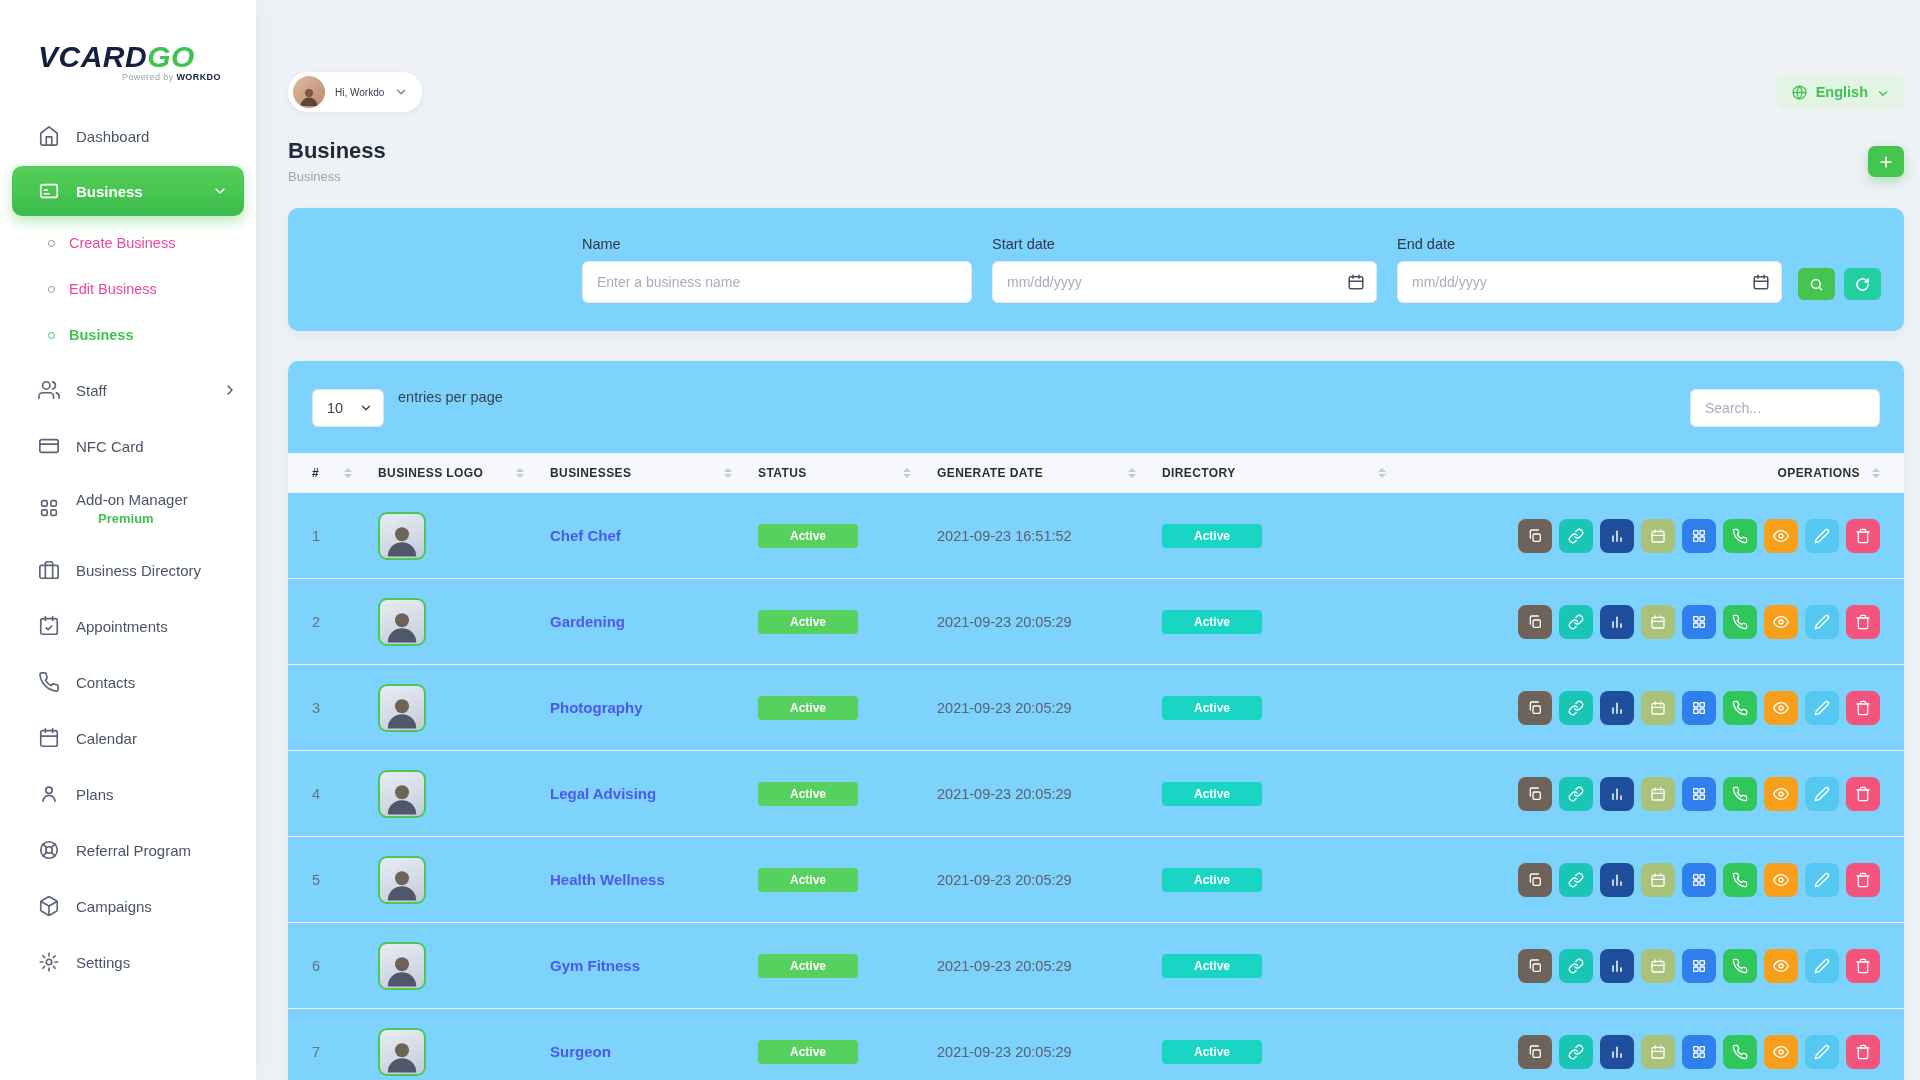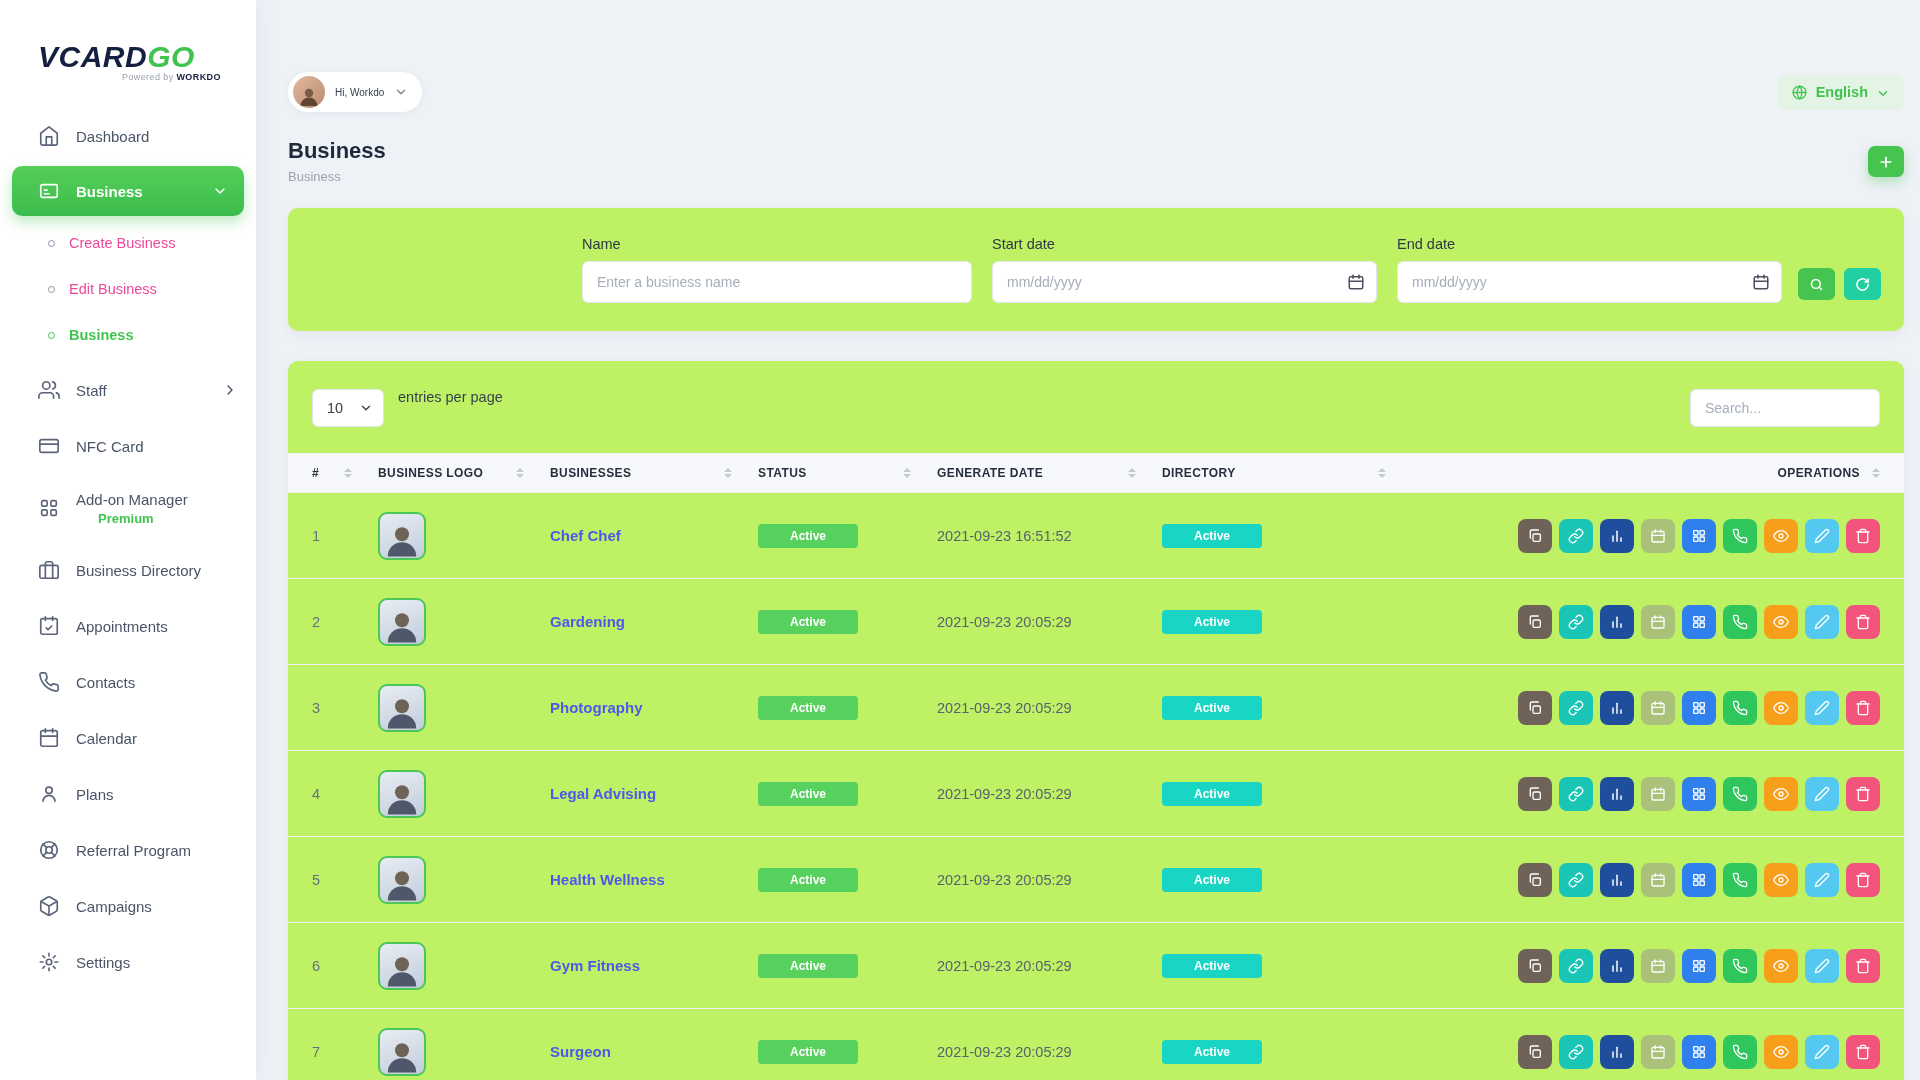--- a/index.html
+++ b/index.html
@@ -47,21 +47,21 @@
   .pill-chev svg { width:14px; height:14px; }
   .lang-pill { display:flex; align-items:center; gap:8px; background:#e3f3e4; border-radius:8px; padding:9px 14px; color:#41c44f; font-size:14.5px; font-weight:600; cursor:pointer; }
   .lang-pill svg { width:17px; height:17px; }
 
   .page-head { display:flex; align-items:flex-start; justify-content:space-between; margin-top:26px; }
   .page-title { font-size:22px; font-weight:700; color:#1e2a3b; }
   .breadcrumb { font-size:13px; color:#9aa3b0; margin-top:5px; }
   .add-btn { width:36px; height:31px; border:none; border-radius:7px; background:#45c44f; color:#fff; cursor:pointer; display:flex; align-items:center; justify-content:center; box-shadow:0 5px 12px rgba(69,196,79,.35); margin-top:8px; }
   .add-btn svg { width:16px; height:16px; }
 
-  .card { background:#bef264; border-radius:10px; box-shadow:0 4px 16px rgba(25,39,62,.05); }
+  .card { background:#7dd3fc; border-radius:10px; box-shadow:0 4px 16px rgba(25,39,62,.05); }
   .filter-card { margin-top:24px; padding:28px 24px; }
   .filter-row { display:flex; align-items:flex-end; gap:20px; margin-left:270px; }
   .field { display:flex; flex-direction:column; }
   .field-label { font-size:14.5px; color:#2f3747; margin-bottom:9px; }
   .tinput { height:42px; border:1px solid #e2e6ee; border-radius:6px; padding:0 14px; font-size:14px; color:#39414f; font-family:"Liberation Sans",sans-serif; outline:none; background:#fff; }
   .tinput::placeholder { color:#a6aebc; }
   .name-input { width:390px; }
   .date-wrap { position:relative; }
   .date-input { width:385px; padding-right:40px; }
   .date-cal { position:absolute; right:12px; bottom:12px; width:18px; height:18px; color:#4a5160; pointer-events:none; }

